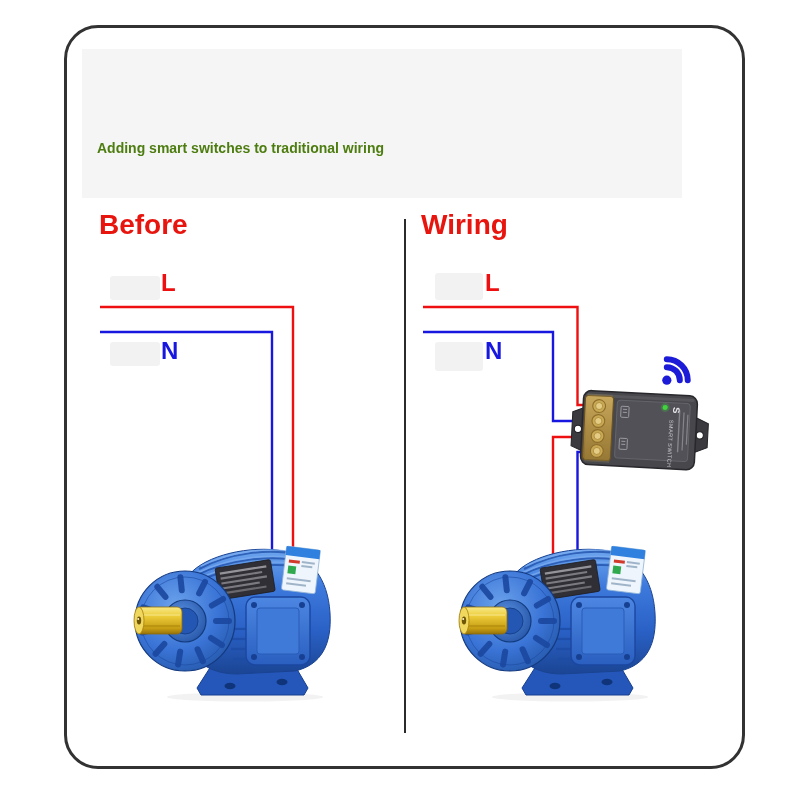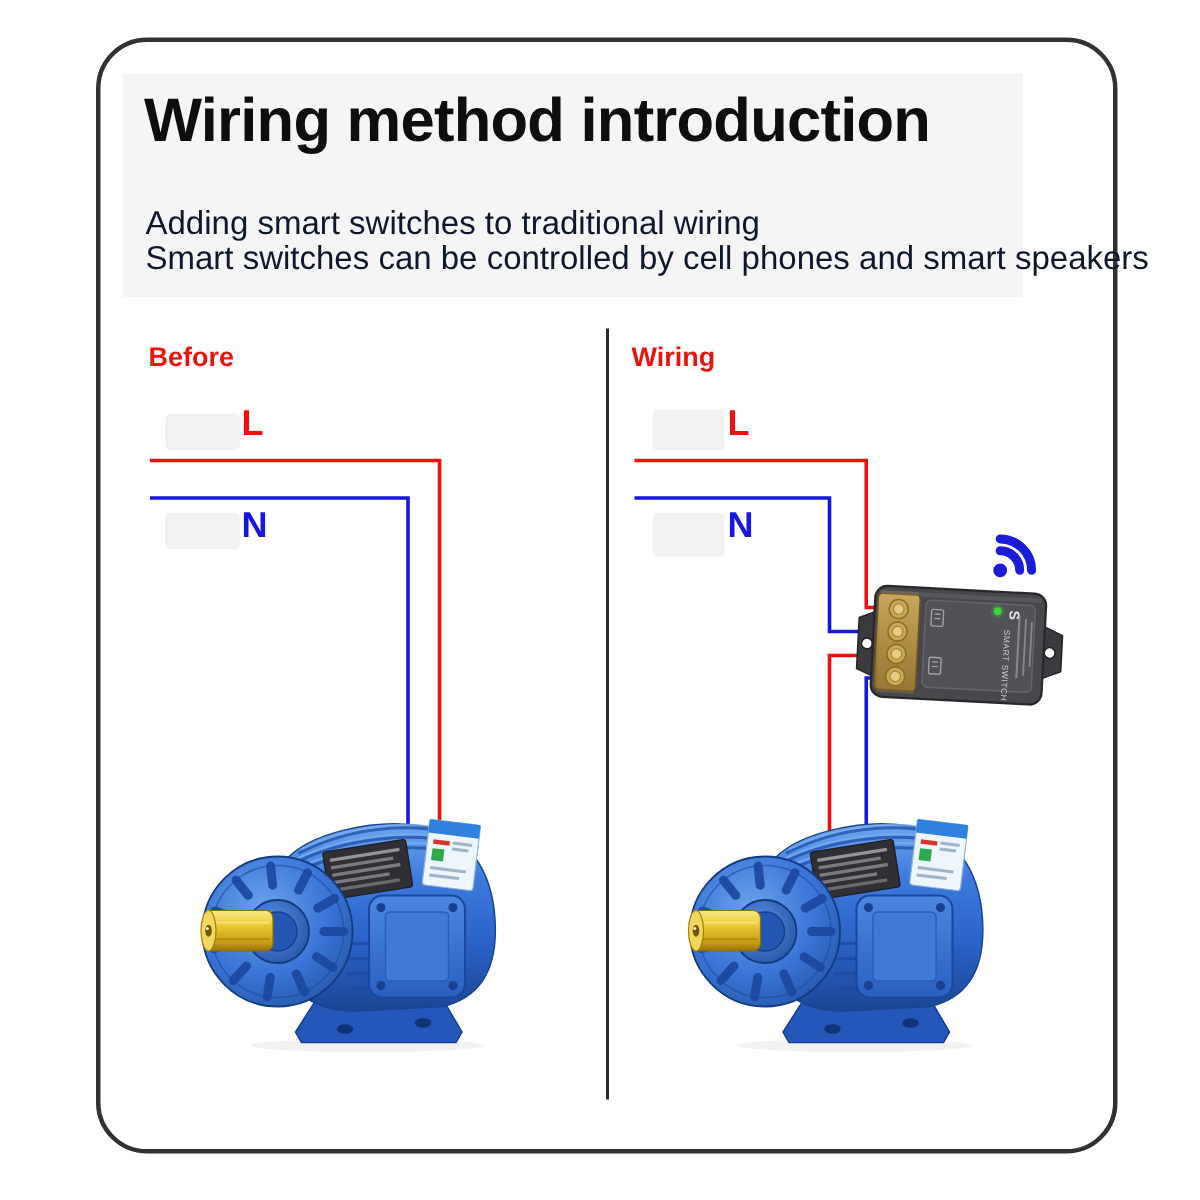--- a/index.html
+++ b/index.html
@@ -6,24 +6,24 @@
   body{width:800px;height:800px;font-family:"Liberation Sans",sans-serif;}
   .stage{position:relative;width:800px;height:800px;background:#ffffff;overflow:hidden;}
 
   .frame{position:absolute;left:64px;top:25px;width:681px;height:744px;
          border:3px solid var(--frame-border,#323232);border-radius:34px;box-sizing:border-box;}
 
   .header{position:absolute;left:82px;top:49px;width:600px;height:149px;
           background:var(--header-bg,#f5f5f6);}
   .header h1{position:absolute;left:14px;top:8px;margin:0;font-size:41px;font-weight:600;
              color:#0e0e0e;letter-spacing:-0.5px;white-space:nowrap;}
-  .header .sub{position:absolute;left:15px;top:88px;margin:0;font-size:22px;line-height:23px;
-               font-weight:400;color:#0f172a;white-space:nowrap;}
-
-  .section-label{position:absolute;font-size:18px;font-weight:600;color:var(--section-label,#e8150f);margin-top:19px;}
+  .header .sub{position:absolute;left:15px;top:88px;margin:0;font-size:14px;line-height:23px;
+               font-weight:700;color:#4d7c0f;white-space:nowrap;}
+
+  .section-label{position:absolute;font-size:28px;font-weight:600;color:var(--section-label,#e8150f);}
   .label-before{left:99px;top:209px;}
   .label-after{left:421px;top:209px;}
 
   .divider{position:absolute;left:404px;top:219px;width:2px;height:514px;background:var(--divider,#2b2b2b);}
 
   .blur{position:absolute;background:#f2f2f2;border-radius:3px;}
   .blur.b1{left:110px;top:276px;width:50px;height:24px;}
   .blur.b2{left:110px;top:342px;width:50px;height:24px;}
   .blur.b3{left:435px;top:273px;width:48px;height:27px;}
   .blur.b4{left:435px;top:342px;width:48px;height:29px;}
@@ -42,23 +42,21 @@
   .svg-text{font-family:"Liberation Sans",sans-serif;}
 </style>
 </head>
 <body>
 
 <div class="stage">
 
   <div class="frame"></div>
 
   <div class="header">
-    <h1>Wiring method introduction</h1>
     <p class="sub"><span>Adding smart switches to traditional wiring</span><br>
-      <span>Smart switches can be controlled by cell phones and smart speakers</span>
     </p>
   </div>
 
   <div class="section-label label-before">Before</div>
   <div class="section-label label-after">Wiring</div>
   <div class="divider"></div>
 
   <div class="blur b1"></div>
   <div class="blur b2"></div>
   <div class="blur b3"></div>

